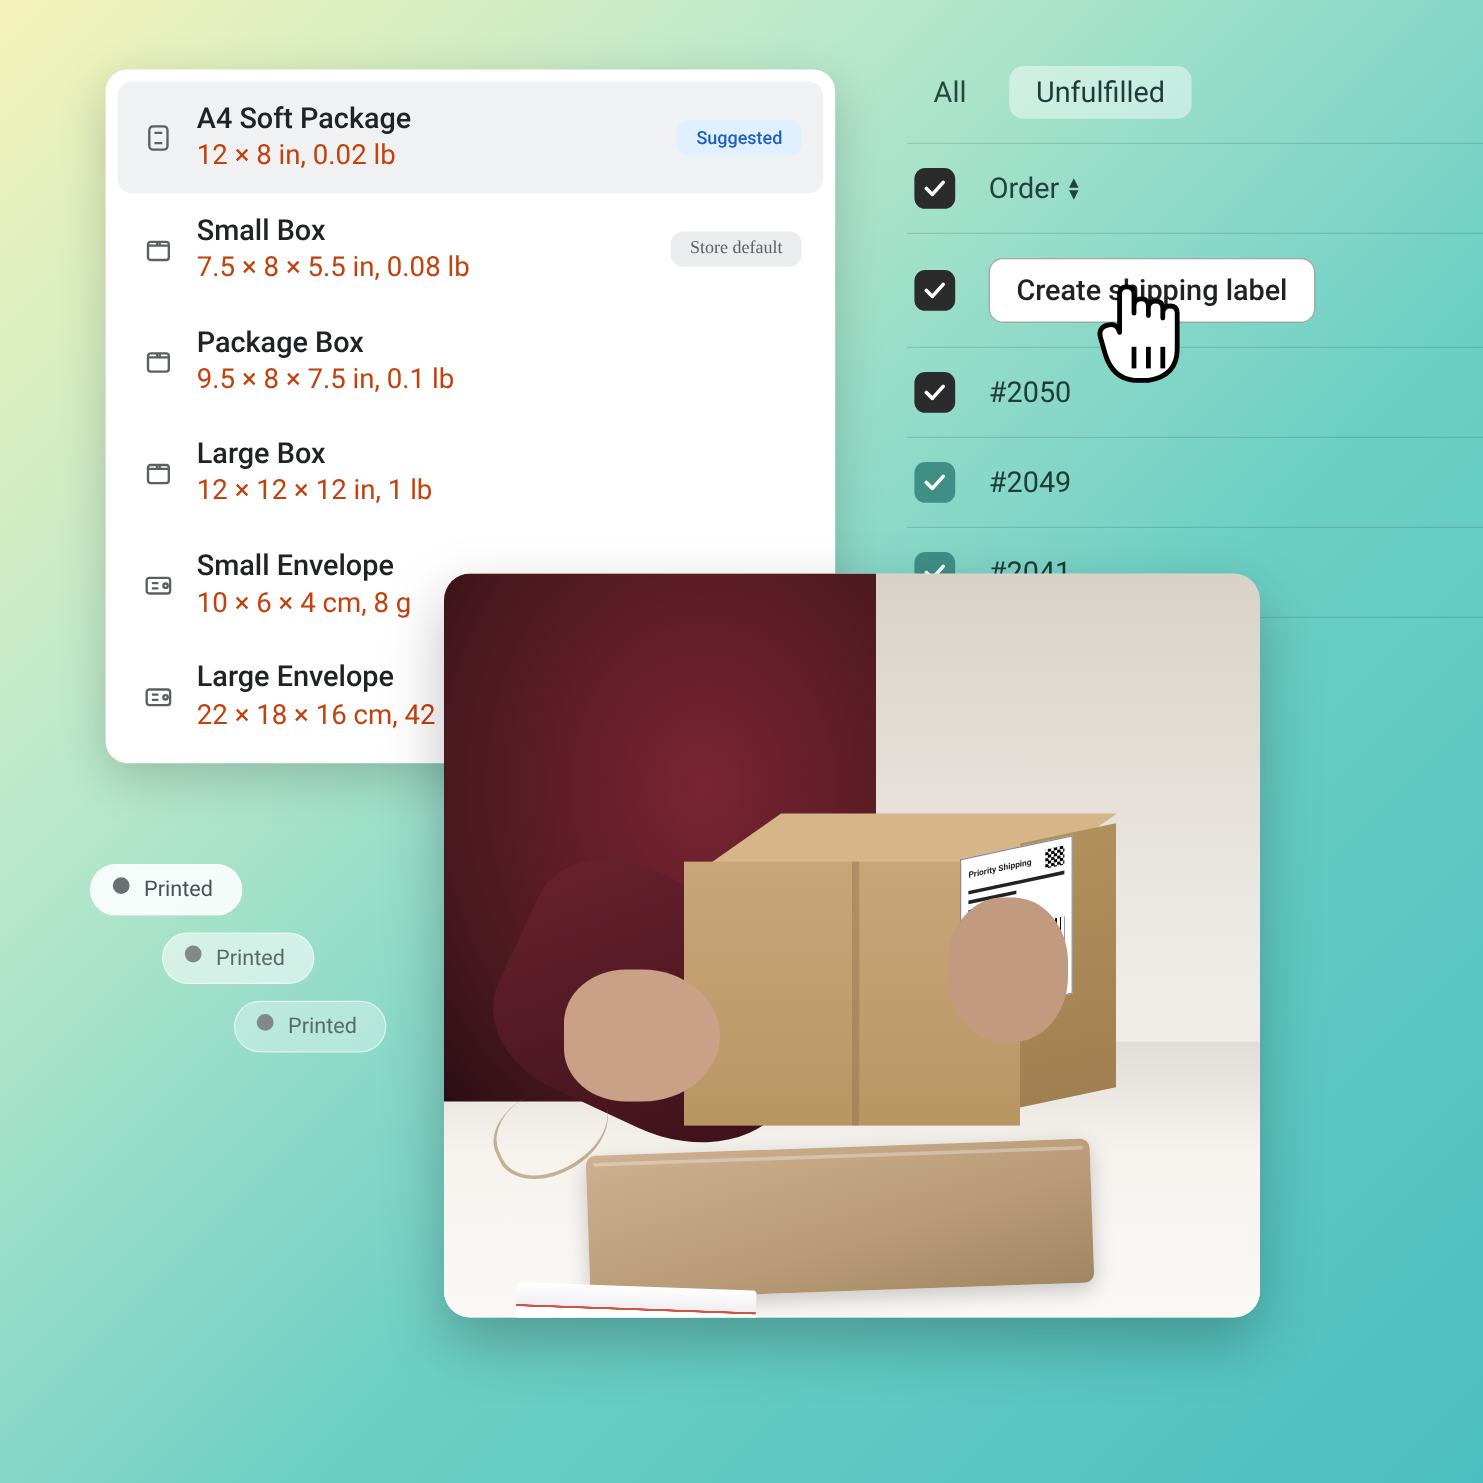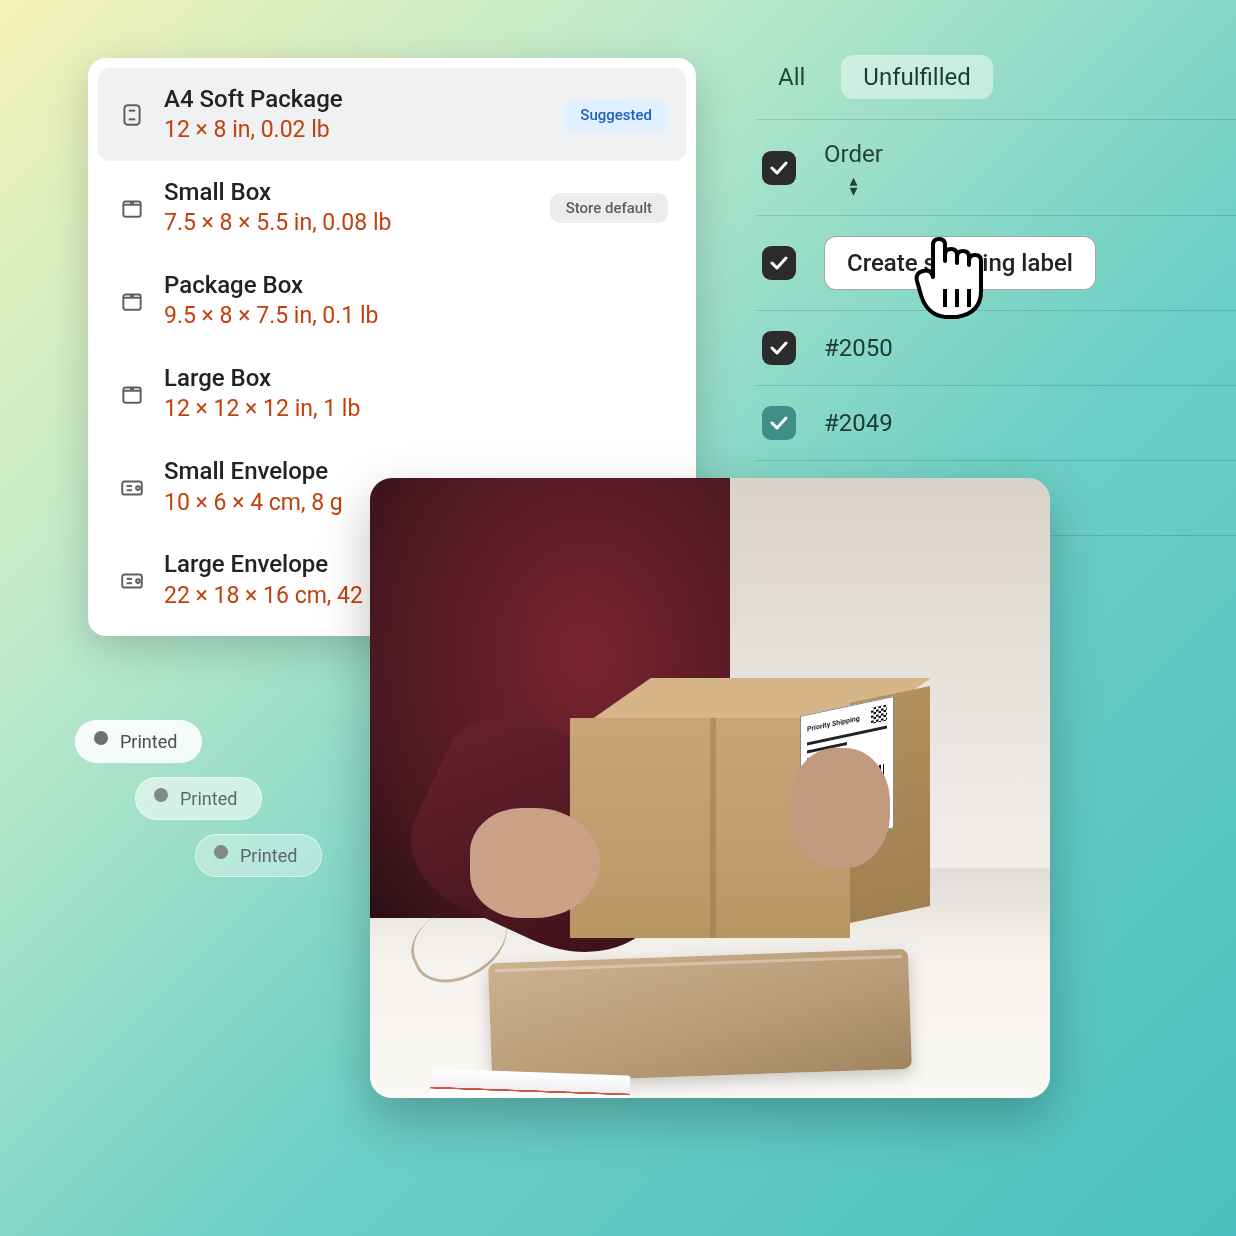--- a/index.html
+++ b/index.html
@@ -45,21 +45,21 @@
   .pkg-dims { font-size: 23px; color: #c2410c; line-height: 1.3; white-space: nowrap; overflow: hidden; text-overflow: clip; }
 
   .pkg-badge {
     font-size: 15px;
     padding: 6px 16px;
     border-radius: 10px;
     font-weight: 500;
     white-space: nowrap;
   }
   .pkg-badge.suggested { background: #e0f0ff; color: #1f5fbf; }
-  .pkg-badge.default   { background: #ebecee; color: #5c5f62; }
+  .pkg-badge.default   { background: #ebecee; color: #5c5f62; font-family: Liberation Serif, serif; }
 
   .order-panel {
     position: absolute;
     right: 0;
     top: 55px;
     width: 540px;
     padding-left: 60px;
   }
   .tabs { display: flex; gap: 14px; align-items: center; margin-bottom: 20px; }
   .tab {
@@ -97,21 +97,20 @@
   .chk.dark { background: #2b2b2b; }
   .chk.teal { background: #3f8f86; }
   .chk svg { width: 18px; height: 14px; }
 
   .col-label {
     display: flex;
     align-items: center;
     gap: 8px;
     color: #22433d;
     font-size: 24px;
-    flex-direction: column;
   }
   .sort-icon { font-size: 16px; color: #22433d; display:flex; flex-direction:column; line-height:0.6; }
 
   .create-btn {
     background: #ffffff;
     border: 1.5px solid rgba(0,0,0,0.35);
     border-radius: 12px;
     padding: 12px 22px;
     font-size: 24px;
     color: #202223;

